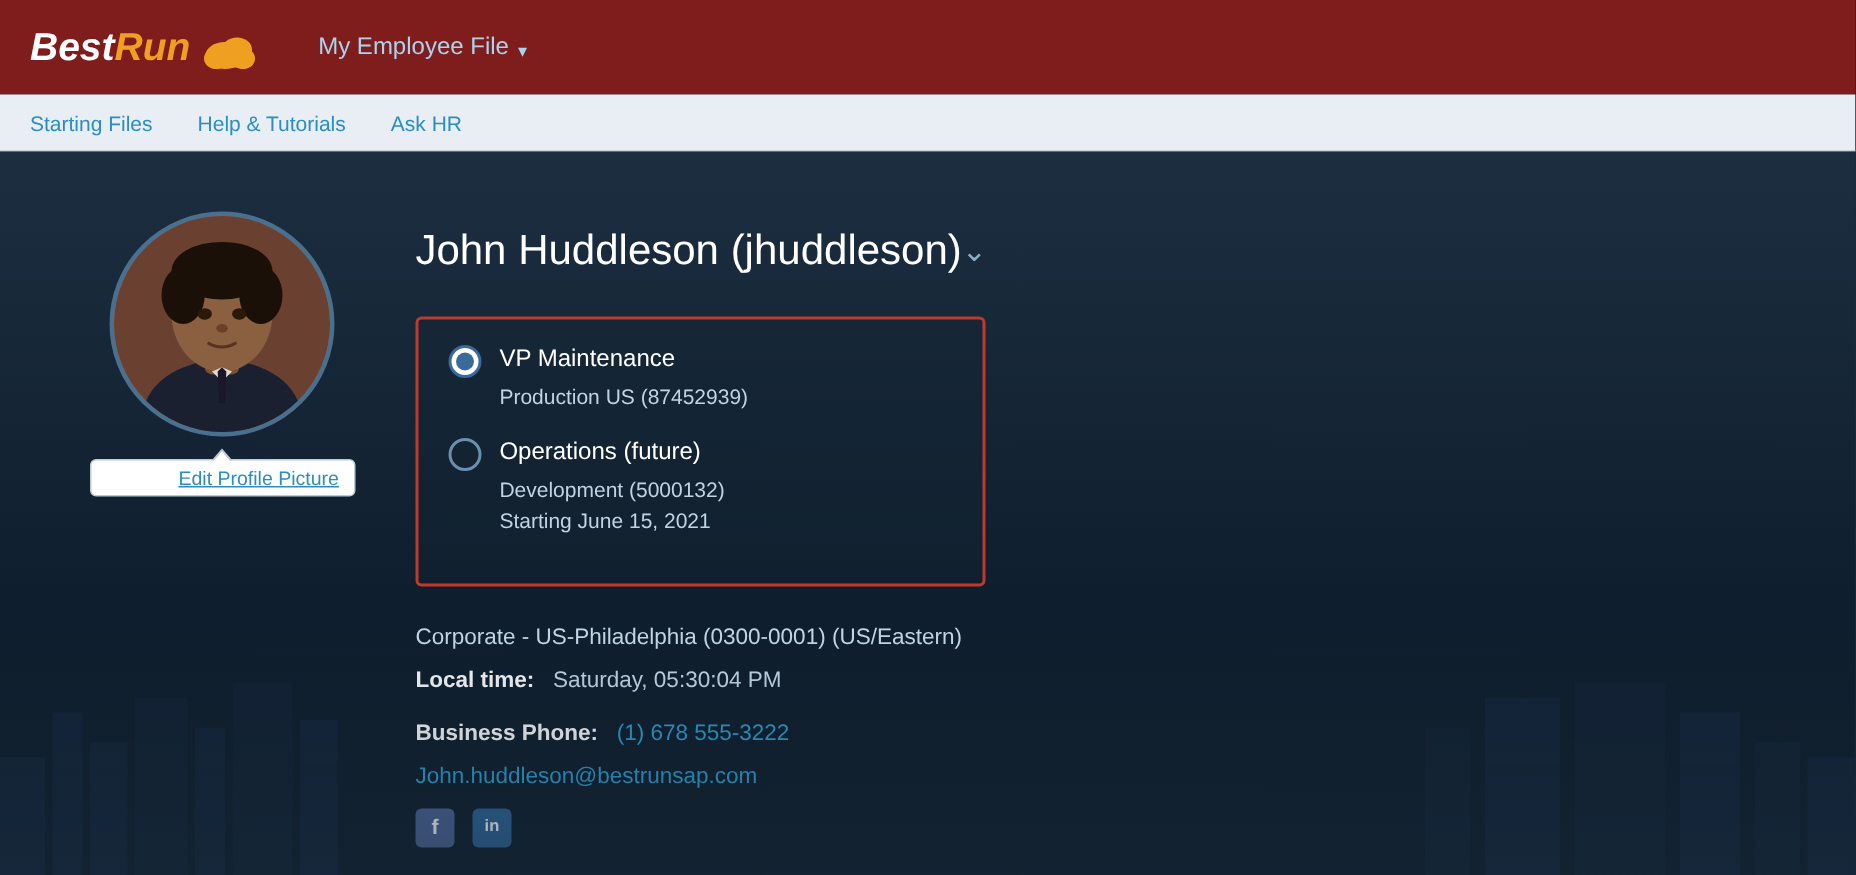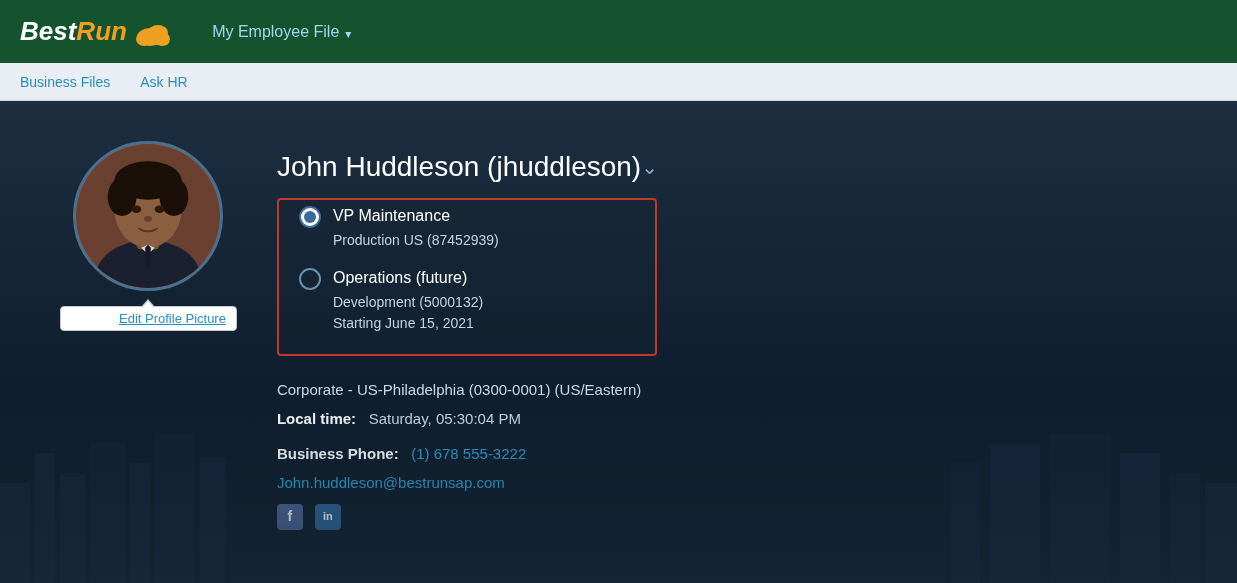--- a/index.html
+++ b/index.html
@@ -5,21 +5,21 @@
     * { box-sizing: border-box; margin: 0; padding: 0; }
     body {
       font-family: Arial, sans-serif;
       background-color: #1a2a3a;
       min-height: 583px;
       overflow: hidden;
     }
 
     
     .top-nav {
-      background-color: #14532d;
+      background-color: #7f1d1d;
       display: flex;
       align-items: center;
       padding: 0 20px;
       height: 63px;
       gap: 40px;
     }
 
     .logo-area {
       display: flex;
       align-items: center;
@@ -154,36 +154,36 @@
     
     .right-column {
       flex: 1;
       padding-top: 10px;
     }
 
     .employee-name {
       color: white;
       font-size: 28px;
       font-weight: normal;
-      margin-bottom: 15px;
+      margin-bottom: 28px;
       display: flex;
       align-items: center;
     }
 
     .chevron-down {
       font-size: 20px;
       color: #8ab0c8;
       cursor: pointer;
     }
 
     
     .role-selection-box {
       border: 2px solid #c0392b;
       border-radius: 4px;
-      padding: 4px 20px;
+      padding: 15px 20px;
       margin-bottom: 20px;
       max-width: 380px;
       background: rgba(20, 35, 50, 0.3);
     }
 
     .role-option {
       display: flex;
       align-items: flex-start;
       gap: 12px;
       margin-bottom: 15px;
@@ -306,21 +306,22 @@
     </span>
   </div>
 
   <div class="main-menu-item">
     <span>My Employee File</span>
     <span class="dropdown-arrow">▾</span>
   </div>
 </nav>
 
 <nav class="secondary-nav">
-  <a class="secondary-nav-item">Business Files</a>
+  <a class="secondary-nav-item">Starting Files</a>
+  <a class="secondary-nav-item">Help &amp; Tutorials</a>
   <a class="secondary-nav-item">Ask HR</a>
 </nav>
 
 <div class="main-content">
 
   <svg class="skyline-bg" viewBox="0 0 1237 180" preserveAspectRatio="none">
     <rect x="0" y="80" width="30" height="100" fill="#1a3050"></rect>
     <rect x="35" y="50" width="20" height="130" fill="#1a3050"></rect>
     <rect x="60" y="70" width="25" height="110" fill="#1a3050"></rect>
     <rect x="90" y="40" width="35" height="140" fill="#152840"></rect>

